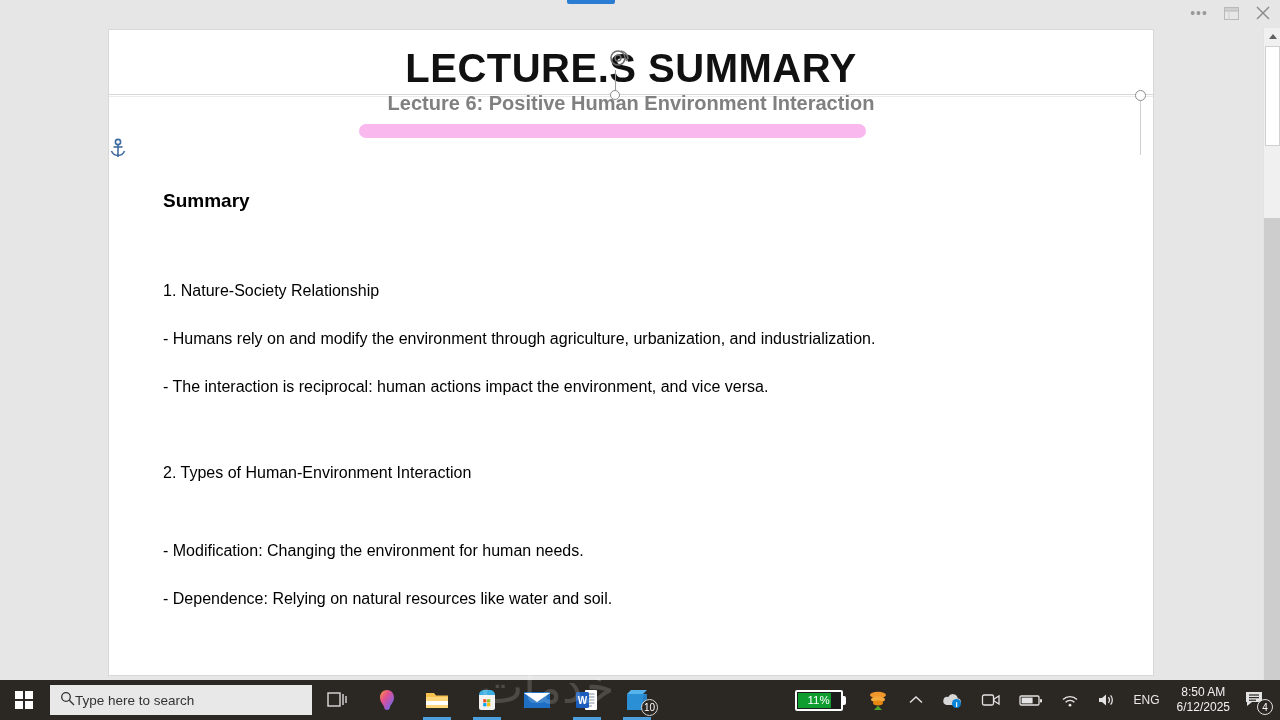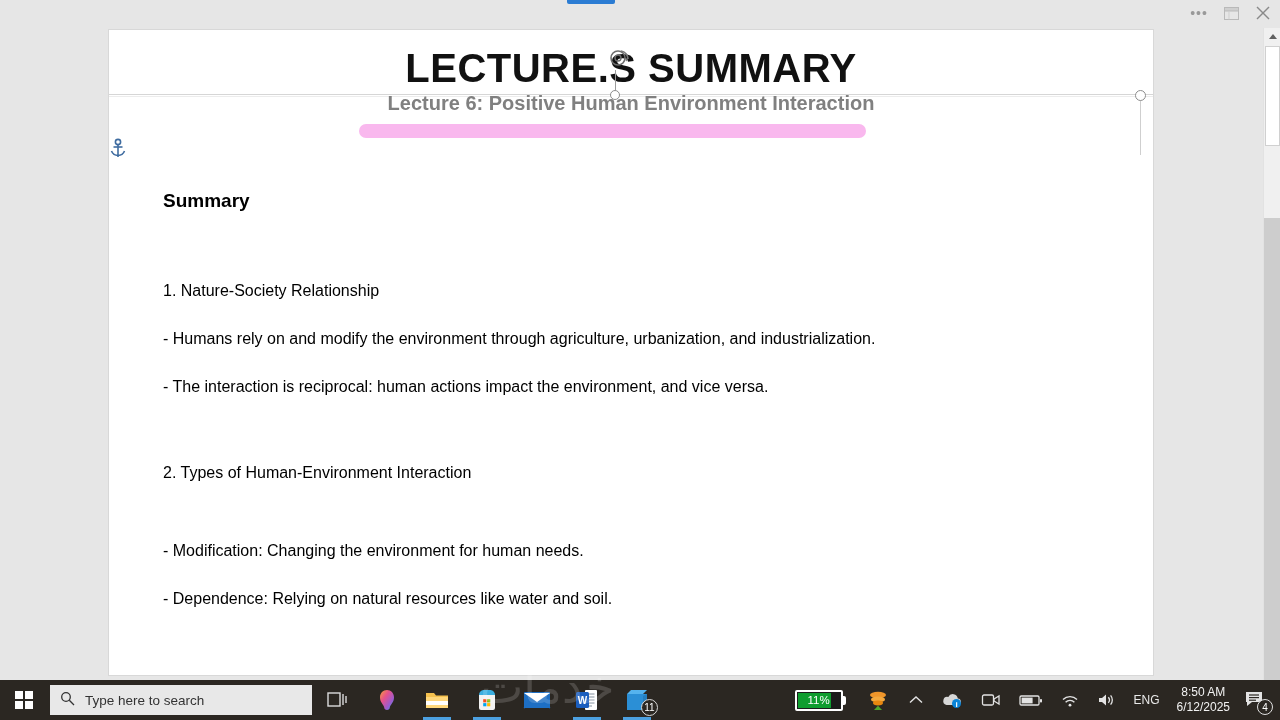--- a/index.html
+++ b/index.html
@@ -134,21 +134,21 @@
     background: #2b2722;
     display: flex; align-items: center;
   }
   .tb-start {
     width: 48px; height: 40px; display: flex; align-items: center; justify-content: center;
   }
   .win-logo { display: grid; grid-template-columns: 8px 8px; grid-template-rows: 8px 8px; gap: 2px; }
   .win-logo i { background: #ffffff; display: block; }
   .tb-search {
     width: 262px; height: 30px; margin-left: 2px; background: #e8e8e8;
-    display: flex; align-items: center; padding-left: 10px; gap: 10px;
+    display: flex; align-items: center; padding-left: 10px; 
     color: #333; font-size: 13.5px;
   }
   .tb-icons { display: flex; align-items: center; height: 40px; }
   .tb-icon {
     width: 50px; height: 40px; position: relative;
     display: flex; align-items: center; justify-content: center;
   }
   .tb-icon.active::after {
     content: ""; position: absolute; left: 11px; bottom: 0; width: 28px; height: 3px;
     background: #4ca0e0;
@@ -363,21 +363,21 @@
           <text x="7.5" y="15.6" font-family="Liberation Sans, sans-serif" font-size="10" font-weight="bold" fill="#ffffff" text-anchor="middle">W</text>
         </svg>
       </div>
 
       <div class="tb-icon active">
         <svg width="26" height="24" viewBox="0 0 26 24">
           <path d="M3 6h20v16H3z" fill="#2b8fd6"></path>
           <path d="M3 6l4-4h16l-4 4z" fill="#55b3ee"></path>
           <path d="M23 6v16l-4 2V8z" fill="#1d6ea8" opacity="0.5"></path>
         </svg>
-        <span class="badge">11</span>
+        <span class="badge">10</span>
       </div>
     </div>
 
     <div class="watermark">خدمات</div>
 
     <div class="tray">
 
       <div class="battery-pill">
         <div class="battery-body">
           <div class="battery-fill"></div>

